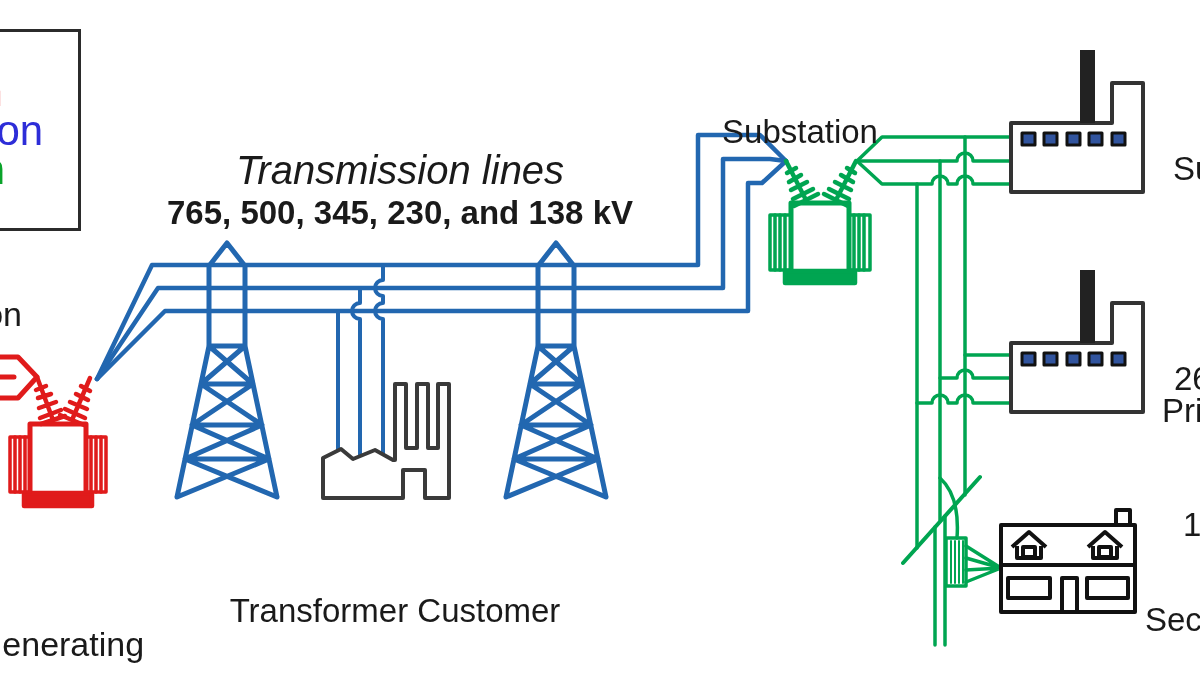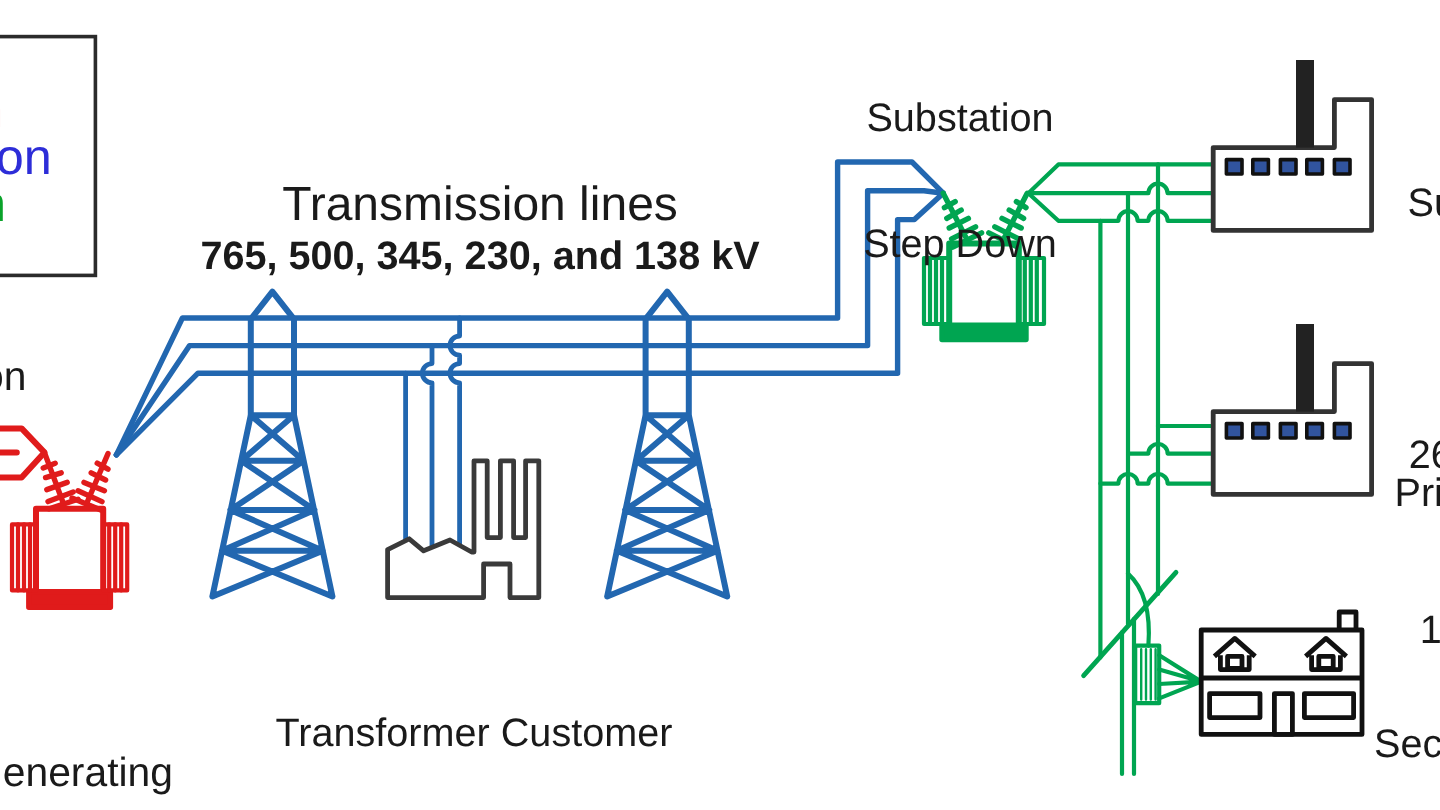--- a/index.html
+++ b/index.html
@@ -169,31 +169,30 @@
 </div>
 
 <div class="lbl right t34" style="left:-300px;top:295px;width:322px;">Generating Station</div>
 
 <div class="lbl center t34" style="left:-95px;top:548px;width:310px;">
   <div>Generating</div>
   
   
 </div>
 
-<div class="lbl center t40" style="left:150px;top:149px;width:500px;">Transmission lines</div>
+<div class="lbl center t40" style="left:150px;top:149px;width:500px;font-style:italic;">Transmission lines</div>
 <div class="lbl center t33" style="left:130px;top:195px;width:540px;font-weight:bold;">765, 500, 345, 230, and 138 kV</div>
 
 <div class="lbl center t33 lh38" style="left:195px;top:516px;width:400px;">
   <div>Transformer Customer</div>
   
 </div>
 
-<div class="lbl center t33" style="left:655px;top:10px;width:290px;">
+<div class="lbl center t33" style="left:655px;top:44px;width:290px;">
   <div>Substation</div>
-  <div>Step Down</div>
 </div>
 
 <div class="lbl center t33" style="left:1145px;top:81px;width:300px;">
   <div>Subtransmission</div>
   <div>Customer</div>
   <div>26 kV and 69 kV</div>
 </div>
 
 <div class="lbl center t33 lh38" style="left:1145px;top:316px;width:300px;">
   <div>Primary Customer</div>

